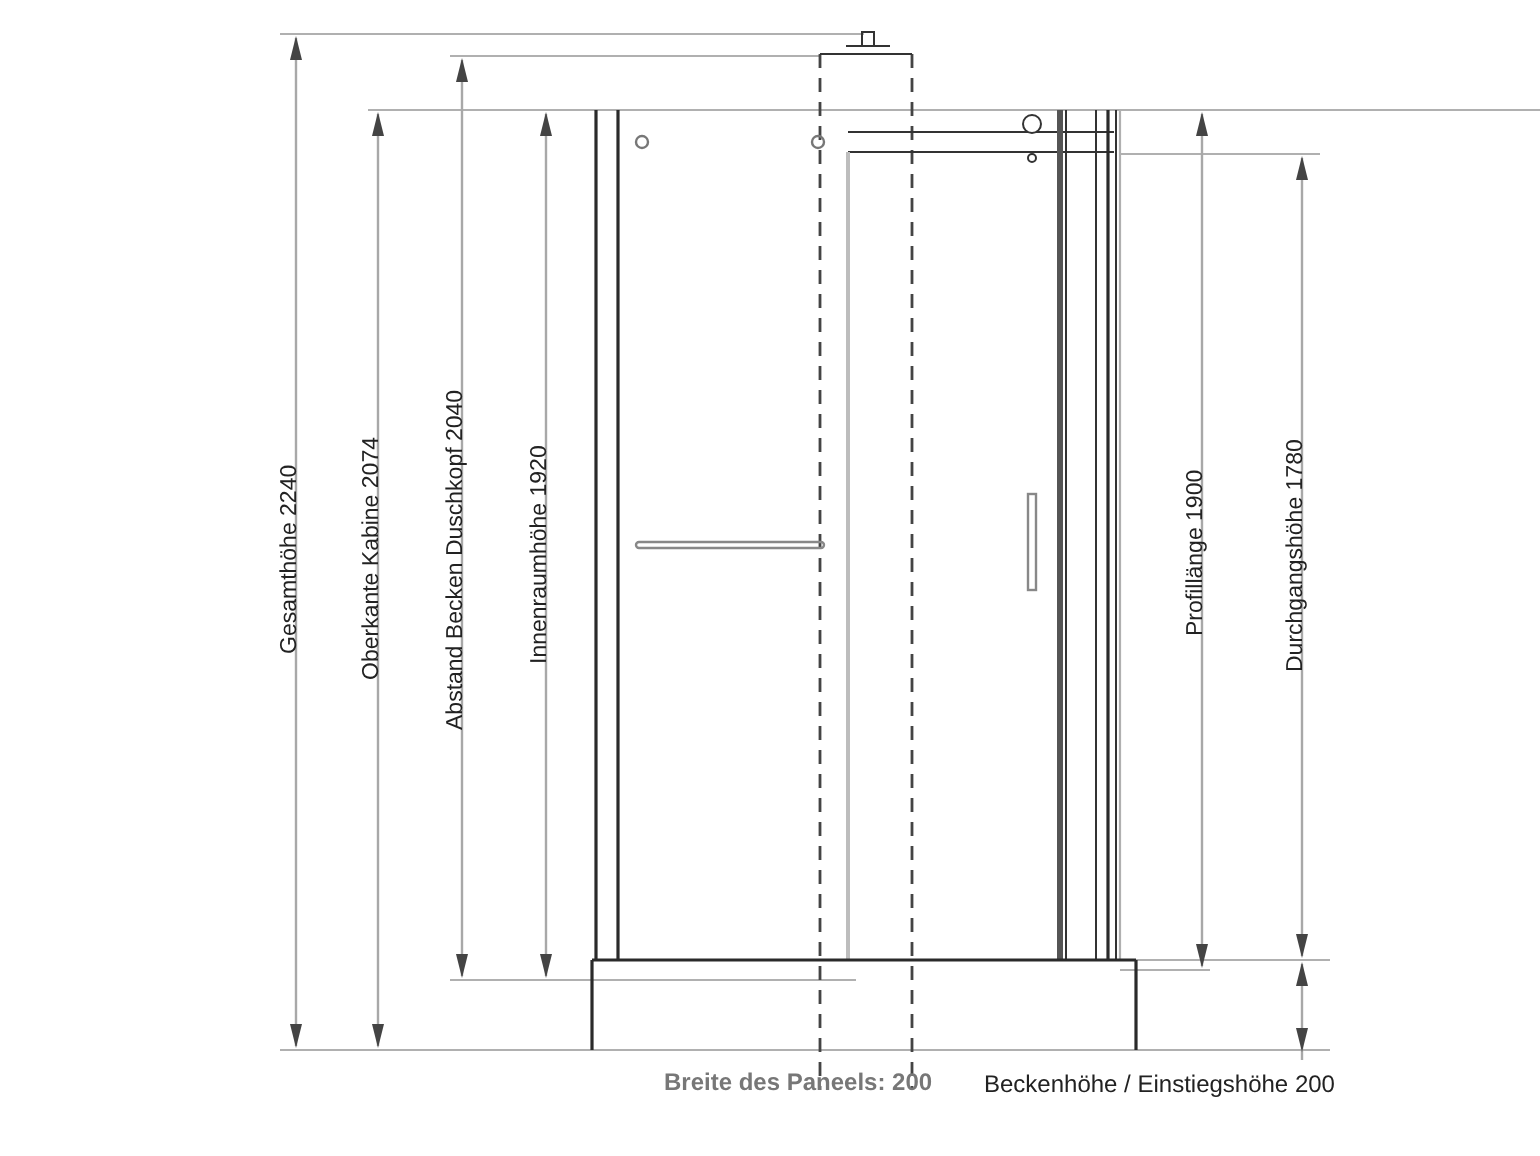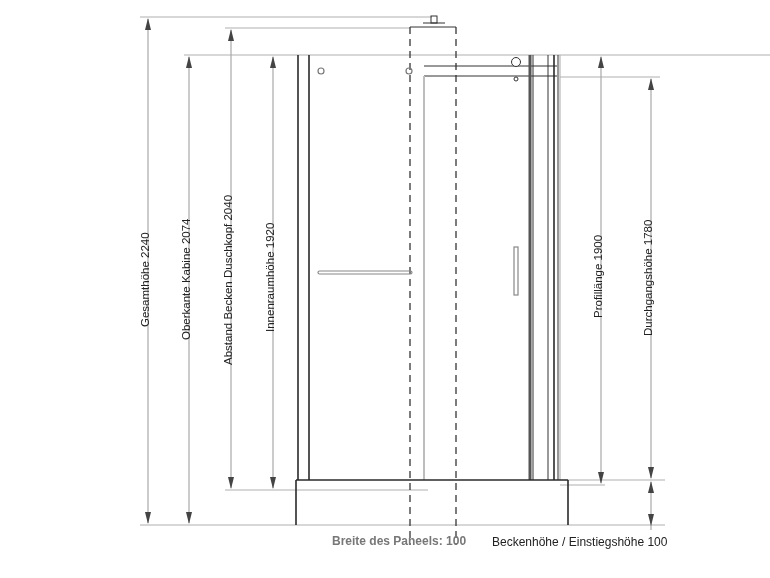--- a/index.html
+++ b/index.html
@@ -122,14 +122,14 @@
   </g>
 </svg>
 
 <div class="vlabel" style="left:139px; top:327px;">Gesamthöhe 2240</div>
 <div class="vlabel" style="left:180px; top:340px;">Oberkante Kabine 2074</div>
 <div class="vlabel" style="left:222px; top:365px;">Abstand Becken Duschkopf 2040</div>
 <div class="vlabel" style="left:264px; top:332px;">Innenraumhöhe 1920</div>
 <div class="vlabel" style="left:592px; top:318px;">Profillänge 1900</div>
 <div class="vlabel" style="left:642px; top:336px;">Durchgangshöhe 1780</div>
 
-<div class="blabel grey" style="left:332px; top:534px;">Breite des Paneels: 100</div>
-<div class="blabel" style="left:492px; top:535px;">Beckenhöhe / Einstiegshöhe 100</div>
+<div class="blabel grey" style="left:332px; top:534px;">Breite des Paneels: 200</div>
+<div class="blabel" style="left:492px; top:535px;">Beckenhöhe / Einstiegshöhe 200</div>
 
 </body></html>

